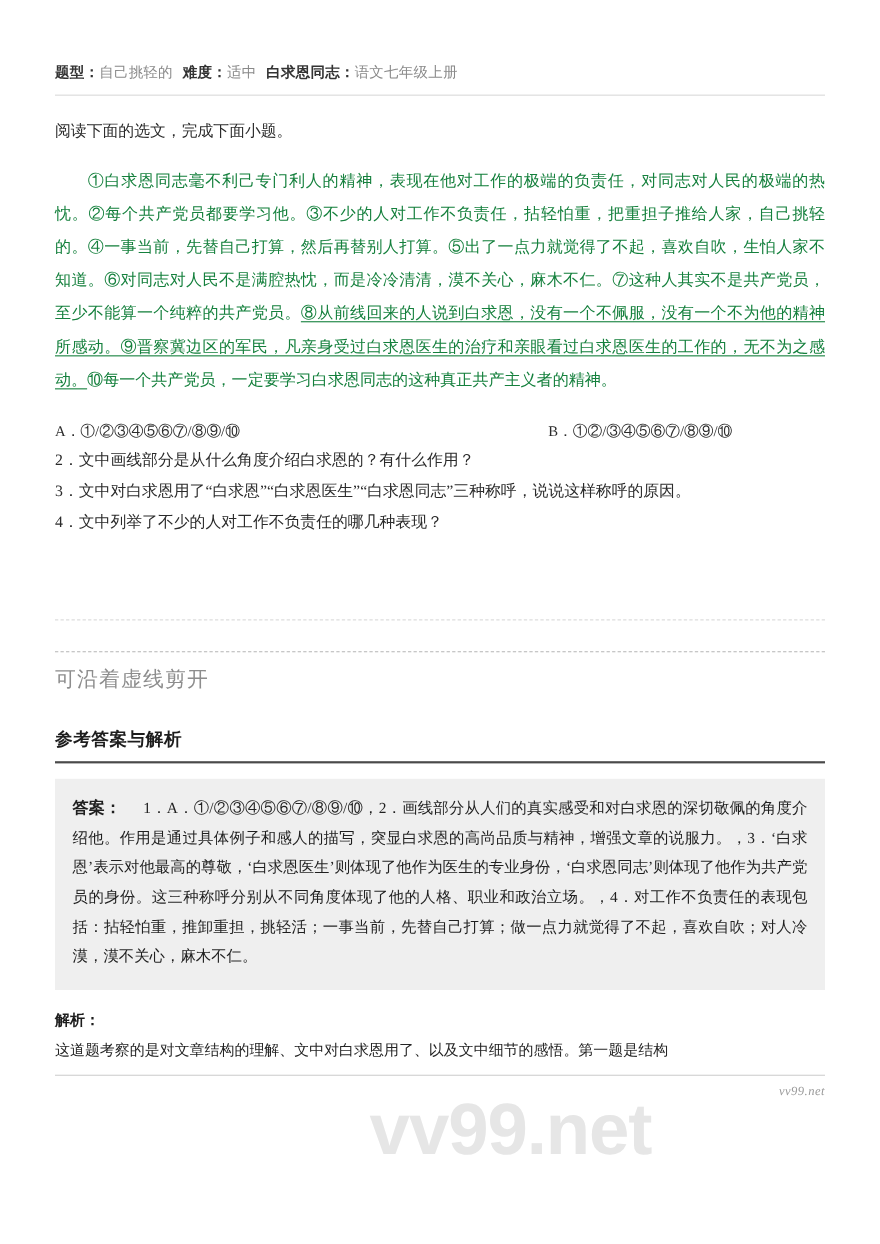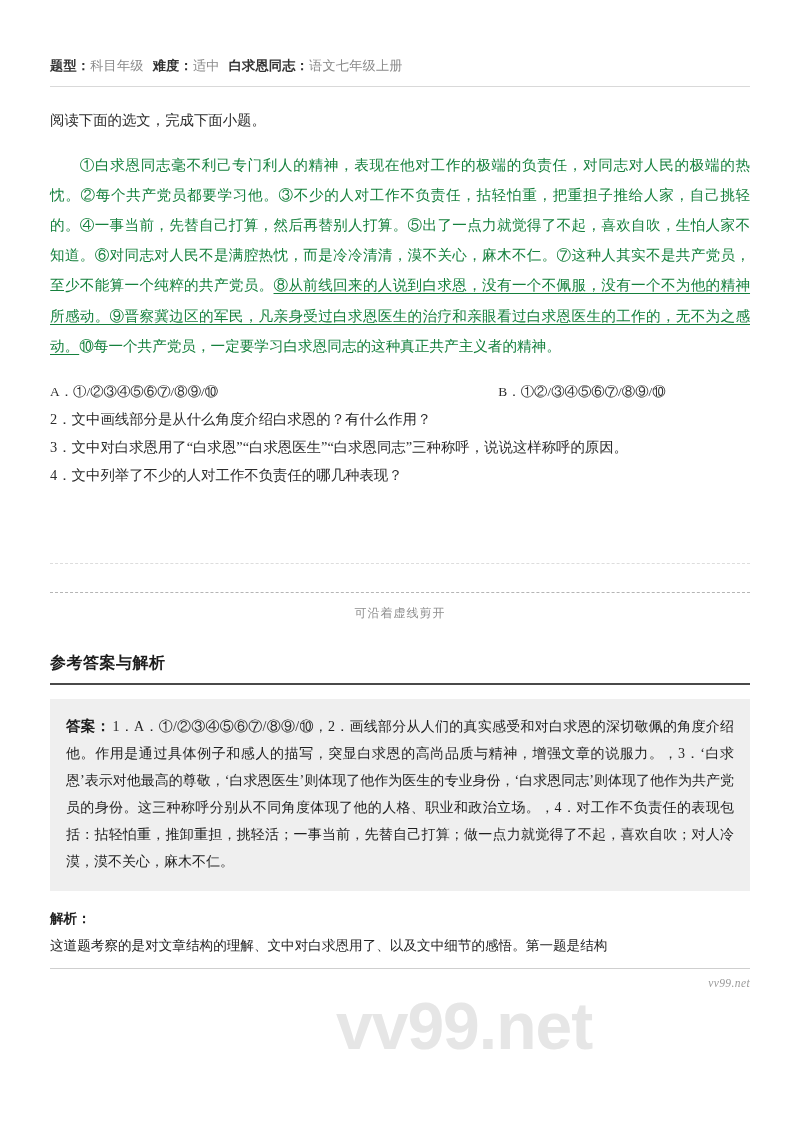--- a/index.html
+++ b/index.html
@@ -106,22 +106,22 @@
     border-top: 1px dashed #dddddd;
     height: 0;
   }
   .dash-thick {
     margin-top: 28px;
     border-top: 1px dashed #b5b5b5;
     height: 0;
   }
   .cut-label {
     margin-top: 12px;
-    text-align: center;
-    font-size: 12px;
+    text-align: left;
+    font-size: 19px;
     color: #8d8d8d;
     letter-spacing: 1px;
   }
 
   
   .ans-head {
     margin-top: 31px;
     font-family: "Liberation Sans", sans-serif;
     font-size: 16px;
     font-weight: bold;
@@ -139,21 +139,21 @@
     padding: 13px 16px 15px 16px;
     font-size: 14px;
     line-height: 1.92;
     text-align: justify;
     text-justify: inter-ideograph;
     color: #1f1f1f;
   }
   .ans-box .lbl {
     font-weight: bold;
     font-size: 14.6px;
-    margin-right: 2px;
+    margin-right: 20px;
   }
 
   
   .ana-head {
     margin-top: 19px;
     font-family: "Liberation Sans", sans-serif;
     font-size: 13.6px;
     font-weight: bold;
     color: #1d1d1d;
   }
@@ -182,21 +182,21 @@
 </style>
 </head>
 <body>
 
 <div id="page">
 
   <div class="watermark">vv99.net</div>
 
   <div class="content">
 
-    <div class="meta"><b>题型：</b><span>科目年级</span><span class="sep"></span><b>难度：</b><span>适中</span><span class="sep"></span><b>白求恩同志：</b><span>语文七年级上册</span></div>
+    <div class="meta"><b>题型：</b><span>自己挑轻的</span><span class="sep"></span><b>难度：</b><span>适中</span><span class="sep"></span><b>白求恩同志：</b><span>语文七年级上册</span></div>
     <div class="meta-rule"></div>
 
     <div class="intro">阅读下面的选文，完成下面小题。</div>
 
     <div class="passage"><span class="indent"></span><span>①白求恩同志毫不利己专门利人的精神，表现在他对工作的极端的负责任，对同志对人民的极端的热忱。②每个共产党员都要学习他。③不少的人对工作不负责任，拈轻怕重，把重担子推给人家，自己挑轻的。④一事当前，先替自己打算，然后再替别人打算。⑤出了一点力就觉得了不起，喜欢自吹，生怕人家不知道。⑥对同志对人民不是满腔热忱，而是冷冷清清，漠不关心，麻木不仁。⑦这种人其实不是共产党员，至少不能算一个纯粹的共产党员。</span><u class="ul">⑧从前线回来的人说到白求恩，没有一个不佩服，没有一个不为他的精神所感动。⑨晋察冀边区的军民，凡亲身受过白求恩医生的治疗和亲眼看过白求恩医生的工作的，无不为之感动。</u><span>⑩每一个共产党员，一定要学习白求恩同志的这种真正共产主义者的精神。</span></div>
 
     <div class="questions">
 
       <div>
         <div class="opt-row">

